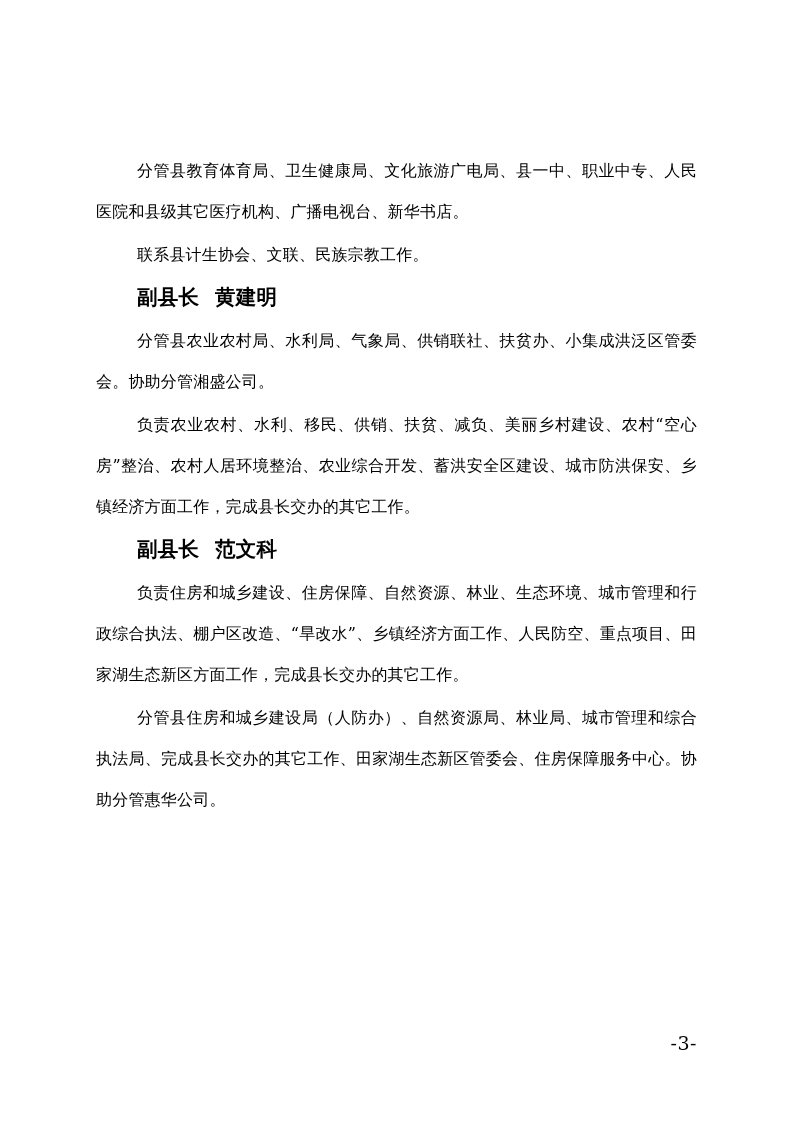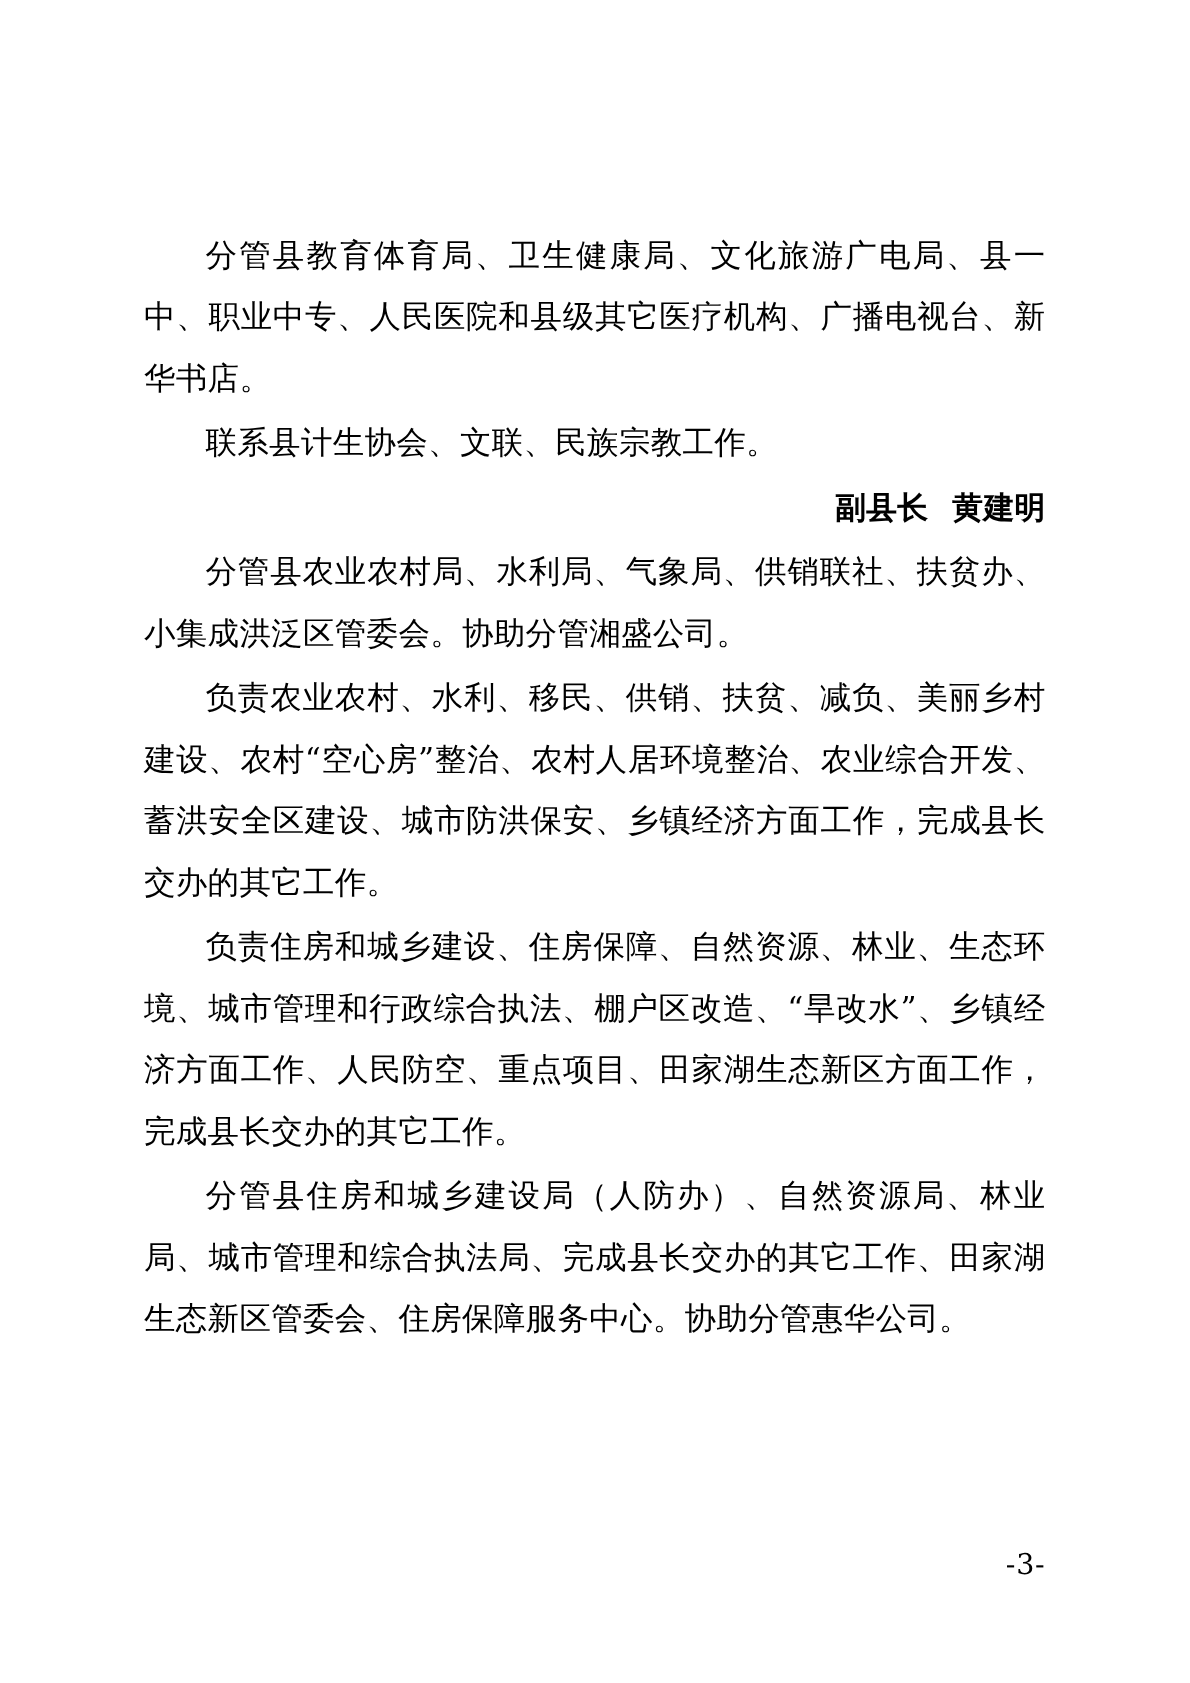--- a/index.html
+++ b/index.html
@@ -20,35 +20,34 @@
     width: 793px;
     height: 1122px;
     box-sizing: border-box;
     padding: 150px 96px 60px 96px;
   }
   .doc-body {
     width: 601px;
   }
   p.para {
     margin: 0 0 2px 0;
-    font-size: 21px;
+    font-size: 16px;
     line-height: 41px;
     text-align: justify;
     text-justify: inter-ideograph;
     letter-spacing: 0.2px;
     text-indent: 41px;
   }
   p.heading {
     margin: 0 0 2px 0;
     font-size: 20.5px;
     line-height: 41px;
     font-weight: bold;
     text-indent: 41px;
     letter-spacing: 0.2px;
-    text-align: right;
   }
   .heading .gap {
     display: inline-block;
     width: 16px;
   }
   .page-number {
     position: absolute;
     right: 96px;
     bottom: 68px;
     font-size: 19px;
@@ -67,20 +66,23 @@
     <p class="para">联系县计生协会、文联、民族宗教工作。</p>
 
     <p class="heading">
       <span>副县长</span><span class="gap"></span><span>黄建明</span>
     </p>
 
     <p class="para">分管县农业农村局、水利局、气象局、供销联社、扶贫办、小集成洪泛区管委会。协助分管湘盛公司。</p>
 
     <p class="para">负责农业农村、水利、移民、供销、扶贫、减负、美丽乡村建设、农村“空心房”整治、农村人居环境整治、农业综合开发、蓄洪安全区建设、城市防洪保安、乡镇经济方面工作，完成县长交办的其它工作。</p>
 
+    <p class="heading">
+      <span>副县长</span><span class="gap"></span><span>范文科</span>
+    </p>
 
     <p class="para">负责住房和城乡建设、住房保障、自然资源、林业、生态环境、城市管理和行政综合执法、棚户区改造、“旱改水”、乡镇经济方面工作、人民防空、重点项目、田家湖生态新区方面工作，完成县长交办的其它工作。</p>
 
     <p class="para">分管县住房和城乡建设局（人防办）、自然资源局、林业局、城市管理和综合执法局、完成县长交办的其它工作、田家湖生态新区管委会、住房保障服务中心。协助分管惠华公司。</p>
 
 
 
   </div>
 
   <div class="page-number">-3-</div>

